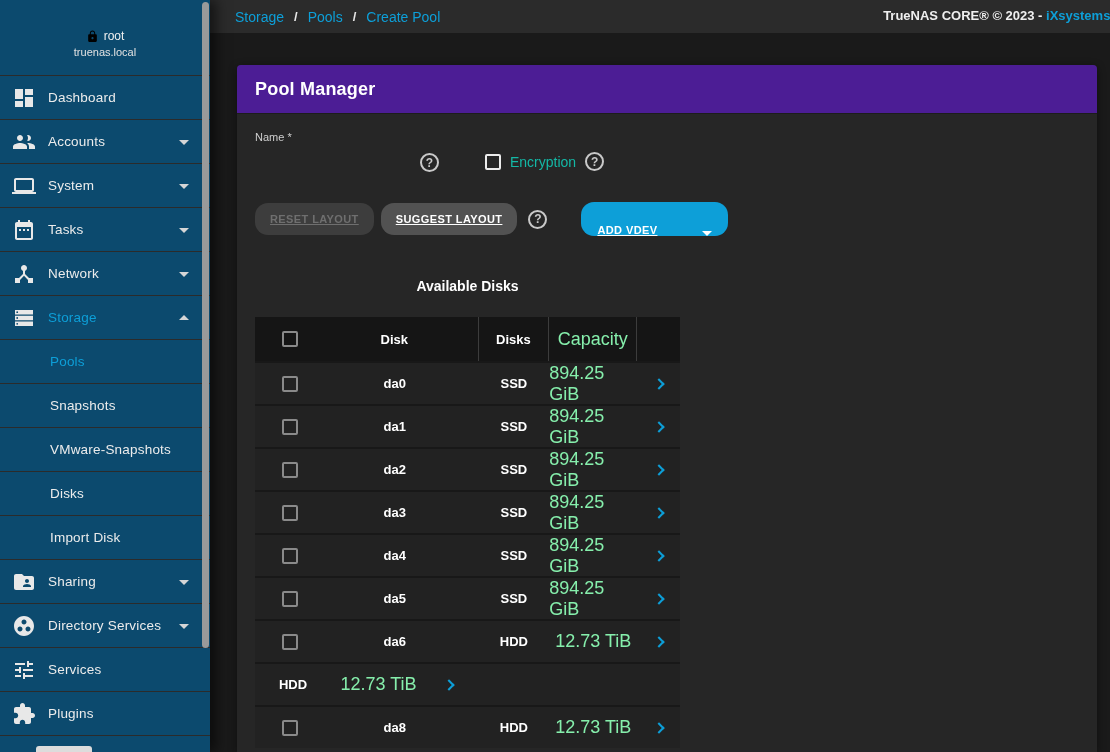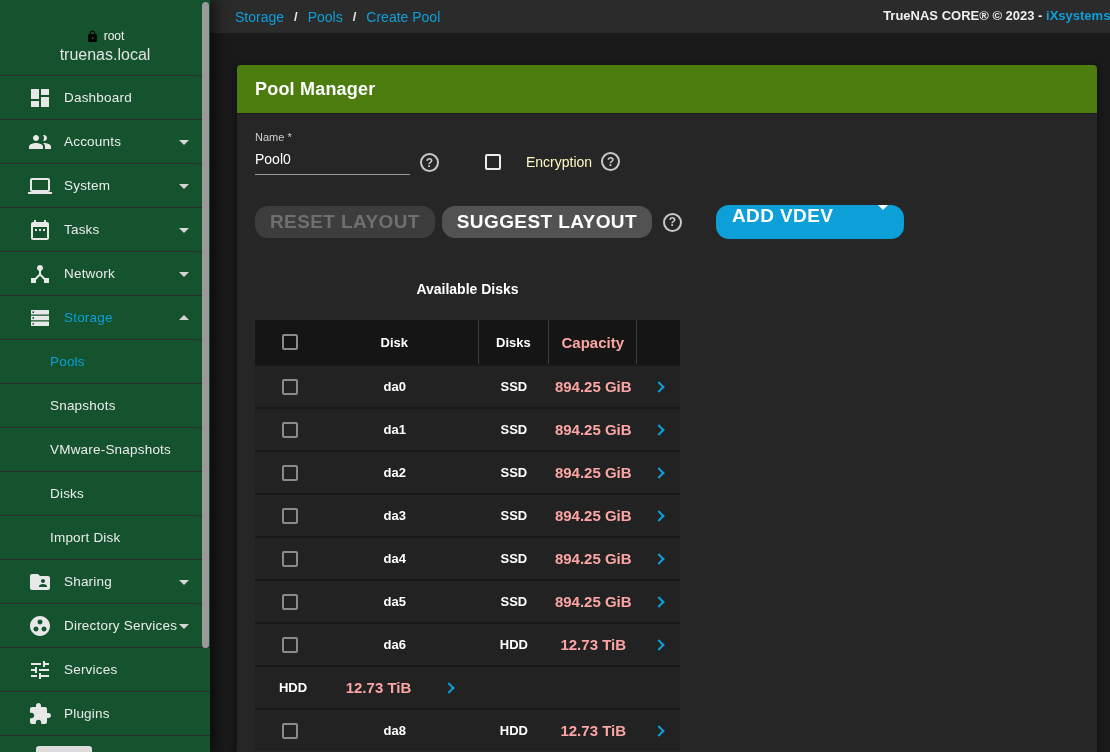--- a/index.html
+++ b/index.html
@@ -1,29 +1,29 @@
 <!DOCTYPE html>
 <html><head>
 <meta charset="utf-8">
 <style>
   * { box-sizing: border-box; margin: 0; padding: 0; }
   html,body { width:1110px; height:752px; overflow:hidden; background:#1a1a1a;
     font-family:"Liberation Sans", sans-serif; }
 
   
   .sidebar { position:absolute; left:0; top:0; width:210px; height:752px;
-    background:#14532d; z-index:3; box-shadow:6px 0 12px rgba(0,0,0,.55); }
+    background:#0c4a6e; z-index:3; box-shadow:6px 0 12px rgba(0,0,0,.55); }
   .sb-scrollbar { position:absolute; right:1px; top:0; width:7px; height:752px; background:transparent; z-index:5; }
   .sb-thumb { position:absolute; top:2px; left:0; width:7px; height:646px; background:#9a9a9a; border-radius:4px; }
   .user-block { height:75px; padding-top:29px; text-align:center; }
   .user-line { display:flex; justify-content:center; align-items:center; gap:5px;
     font-size:12px; color:#f0f0f0; font-weight:400; }
-  .host-line { margin-top:3px; font-size:16px; color:#e2e2e2; }
+  .host-line { margin-top:3px; font-size:11px; color:#e2e2e2; }
   .sb-item { position:relative; height:44px; display:flex; align-items:center;
-    padding-left:28px; border-top:1px solid #2b2b2b; cursor:pointer; }
+    padding-left:12px; border-top:1px solid #2b2b2b; cursor:pointer; }
   .sb-item .icn { width:24px; height:24px; margin-right:12px; color:#e8e8e8; flex:0 0 24px; }
   .sb-item .icn svg { width:100%; height:100%; fill:currentColor; }
   .sb-label { font-size:13.5px; font-weight:500; color:#ececec; letter-spacing:.2px; }
   .sb-item.active .sb-label { color:#0d9fd8; }
   .sb-sub { padding-left:50px; }
   .sb-sub .sb-label { font-weight:500; }
   .sb-sub.active .sb-label { color:#0d9fd8; }
   .caret-down { position:absolute; right:21px; top:20px; width:0; height:0;
     border-left:5px solid transparent; border-right:5px solid transparent; border-top:5px solid #d6d6d6; }
   .caret-up { position:absolute; right:21px; top:19px; width:0; height:0;
@@ -36,64 +36,64 @@
     display:flex; align-items:center; padding-left:25px; z-index:2; }
   .crumb { font-size:14px; font-weight:500; color:#0d9fd8; cursor:pointer; text-decoration:none; }
   .crumb-sep { color:#e8e8e8; font-size:13px; margin:0 10px; font-weight:600; }
   .brand { position:absolute; right:-4px; top:8px; white-space:nowrap; font-size:13px;
     font-weight:700; color:#efefef; }
   .brand a { color:#0d9fd8; text-decoration:none; }
 
   
   .card { position:absolute; left:237px; top:65px; width:860px; height:687px;
     background:#262626; border-radius:4px 4px 0 0; box-shadow:0 2px 8px rgba(0,0,0,.45); z-index:1; }
-  .card-header { height:49px; background:#4d7c0f; border-radius:4px 4px 0 0;
+  .card-header { height:49px; background:#4c1d95; border-radius:4px 4px 0 0;
     border-bottom:1px solid #1c1c1c; display:flex; align-items:center; padding-left:18px; }
   .card-title { font-size:18px; font-weight:700; color:#ffffff; letter-spacing:.2px; }
   .card-body { padding:17px 0 0 18px; }
 
   
   .field-row { display:flex; align-items:flex-start; }
   .name-group { width:155px; }
   .field-label { font-size:11px; color:#cfcfcf; margin-bottom:7px; }
   .underline-input { width:155px; border:none; border-bottom:1px solid #9a9a9a; background:transparent;
     color:#ffffff; font-size:14px; font-family:"Liberation Sans", sans-serif; padding:0 0 7px 0; outline:none; }
   .help-icon { display:inline-flex; justify-content:center; align-items:center; width:19px; height:19px;
     border:2px solid #c9c9c9; border-radius:50%; color:#c9c9c9; font-size:12px; font-weight:700; cursor:pointer; }
   .help-after-input { margin:22px 0 0 10px; }
   .enc-group { display:flex; align-items:center; margin:21px 0 0 46px; gap:9px; }
   .checkbox { width:16px; height:16px; border:2px solid #8a8a8a; border-radius:2px; background:transparent; cursor:pointer; }
   .checkbox.bright { border-color:#ececec; }
-  .enc-label { font-size:14px; color:#fef9c3;margin-left:16px; }
+  .enc-label { font-size:14px; color:#14b8a6; }
 
   
   .buttons-row { display:flex; align-items:center; margin-top:30px; }
   .btn { height:32px; border:none; border-radius:13px; font-family:"Liberation Sans", sans-serif;
-    font-size:19px; font-weight:700; letter-spacing:.4px; padding:0 15px; cursor:pointer; }
+    font-size:11px; font-weight:700; letter-spacing:.4px; padding:0 15px; cursor:pointer;text-decoration:underline; }
   .btn-disabled { background:#3d3d3d; color:#6f6f6f; cursor:default; }
   .btn-gray { background:#525252; color:#ffffff; margin-left:7px; }
   .btn-blue { background:#0d9fd8; color:#ffffff; height:34px; margin-left:34px;
-    display:inline-flex; align-items:flex-start; padding:0 16px;gap:30px; }
+    display:inline-flex; align-items:flex-end; padding:0 16px;gap:30px; }
   .btn-blue .dd-caret { width:0; height:0; margin-left:15px; border-left:5px solid transparent;
     border-right:5px solid transparent; border-top:5px solid #ffffff; }
   .help-after-btn { margin-left:11px; }
 
   
   .disks-title { width:425px; text-align:center; margin-top:42px; font-size:14px; font-weight:700; color:#ffffff; }
   .disks-table { width:425px; margin-top:23px; }
   .t-head { display:flex; height:44px; background:#151515; align-items:stretch; }
   .t-row { display:flex; height:43px; background:#222222; border-top:2px solid #181818; align-items:stretch; }
   .cg { position:relative; width:241px; display:flex; align-items:center; }
   .t-head .cg, .t-head .c-type, .t-head .c-cap { border-right:1px solid #3c3c3c; }
   .cg .checkbox { margin-left:27px; }
   .cg .cg-label { position:absolute; left:0; right:0; text-align:center; font-size:13px; font-weight:700; color:#fff; }
   .c-type { width:76px; display:flex; align-items:center; justify-content:center;
     font-size:13px; font-weight:700; color:#fff; }
   .c-cap { width:95px; display:flex; align-items:center; justify-content:center;
-    font-size:15px; font-weight:700; color:#fca5a5; }
+    font-size:18px; font-weight:400; color:#86efac; }
   .c-exp { width:46px; display:flex; align-items:center; justify-content:center; }
   .chev-right { width:8px; height:8px; border-top:2px solid #0d9fd8; border-right:2px solid #0d9fd8;
     transform:rotate(45deg); cursor:pointer; }
 </style>
 </head>
 <body>
 
 <nav class="sidebar">
   <div class="user-block">
     <div class="user-line">
@@ -220,21 +220,20 @@
 <main class="card">
   <div class="card-header">
     <h1 class="card-title">Pool Manager</h1>
   </div>
 
   <div class="card-body">
 
     <div class="field-row">
       <div class="name-group">
         <div class="field-label">Name *</div>
-        <input class="underline-input" value="Pool0" style="">
       </div>
       <span class="help-icon help-after-input">?</span>
       <div class="enc-group">
         <span class="checkbox bright"></span>
         <span class="enc-label">Encryption</span>
         <span class="help-icon">?</span>
       </div>
     </div>
 
     <div class="buttons-row">

